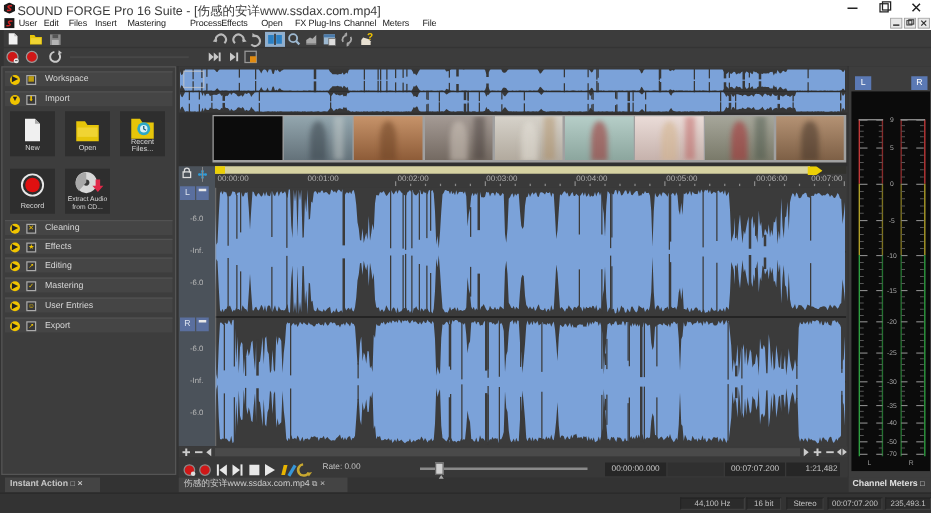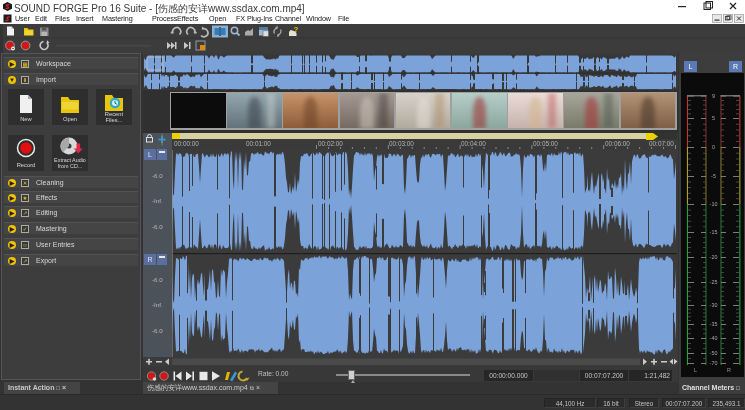--- a/index.html
+++ b/index.html
@@ -43,21 +43,21 @@
       <span class="menuitem" style="left:15px">User</span>
       <span class="menuitem" style="left:35px">Edit</span>
       <span class="menuitem" style="left:55px">Files</span>
       <span class="menuitem" style="left:76px">Insert</span>
       <span class="menuitem" style="left:102px">Mastering</span>
       <span class="menuitem" style="left:152px">Process</span>
       <span class="menuitem" style="left:177px">Effects</span>
       <span class="menuitem" style="left:209px">Open</span>
       <span class="menuitem" style="left:236px">FX Plug-Ins</span>
       <span class="menuitem" style="left:275px">Channel</span>
-      <span class="menuitem" style="left:306px">Window</span>
+      <span class="menuitem" style="left:306px">Meters</span>
       <span class="menuitem" style="left:338px">File</span>
     </div>
 
 <svg class="abs" style="left:670px;top:0" width="75" height="12" viewBox="0 0 75 12">
 <rect x="8" y="6" width="8" height="1.2" fill="#222"></rect>
 <rect x="34" y="3" width="6.5" height="6.5" fill="none" stroke="#222" stroke-width="1"></rect>
 <rect x="36" y="1.5" width="6.5" height="6.5" fill="none" stroke="#222" stroke-width="1"></rect>
 <path d="M60 3 l6 6 m0 -6 l-6 6" stroke="#222" stroke-width="1.2"></path>
 </svg>
 <svg class="abs" style="left:712px;top:13.5" width="33 " height="10" viewBox="0 0 33 10">

